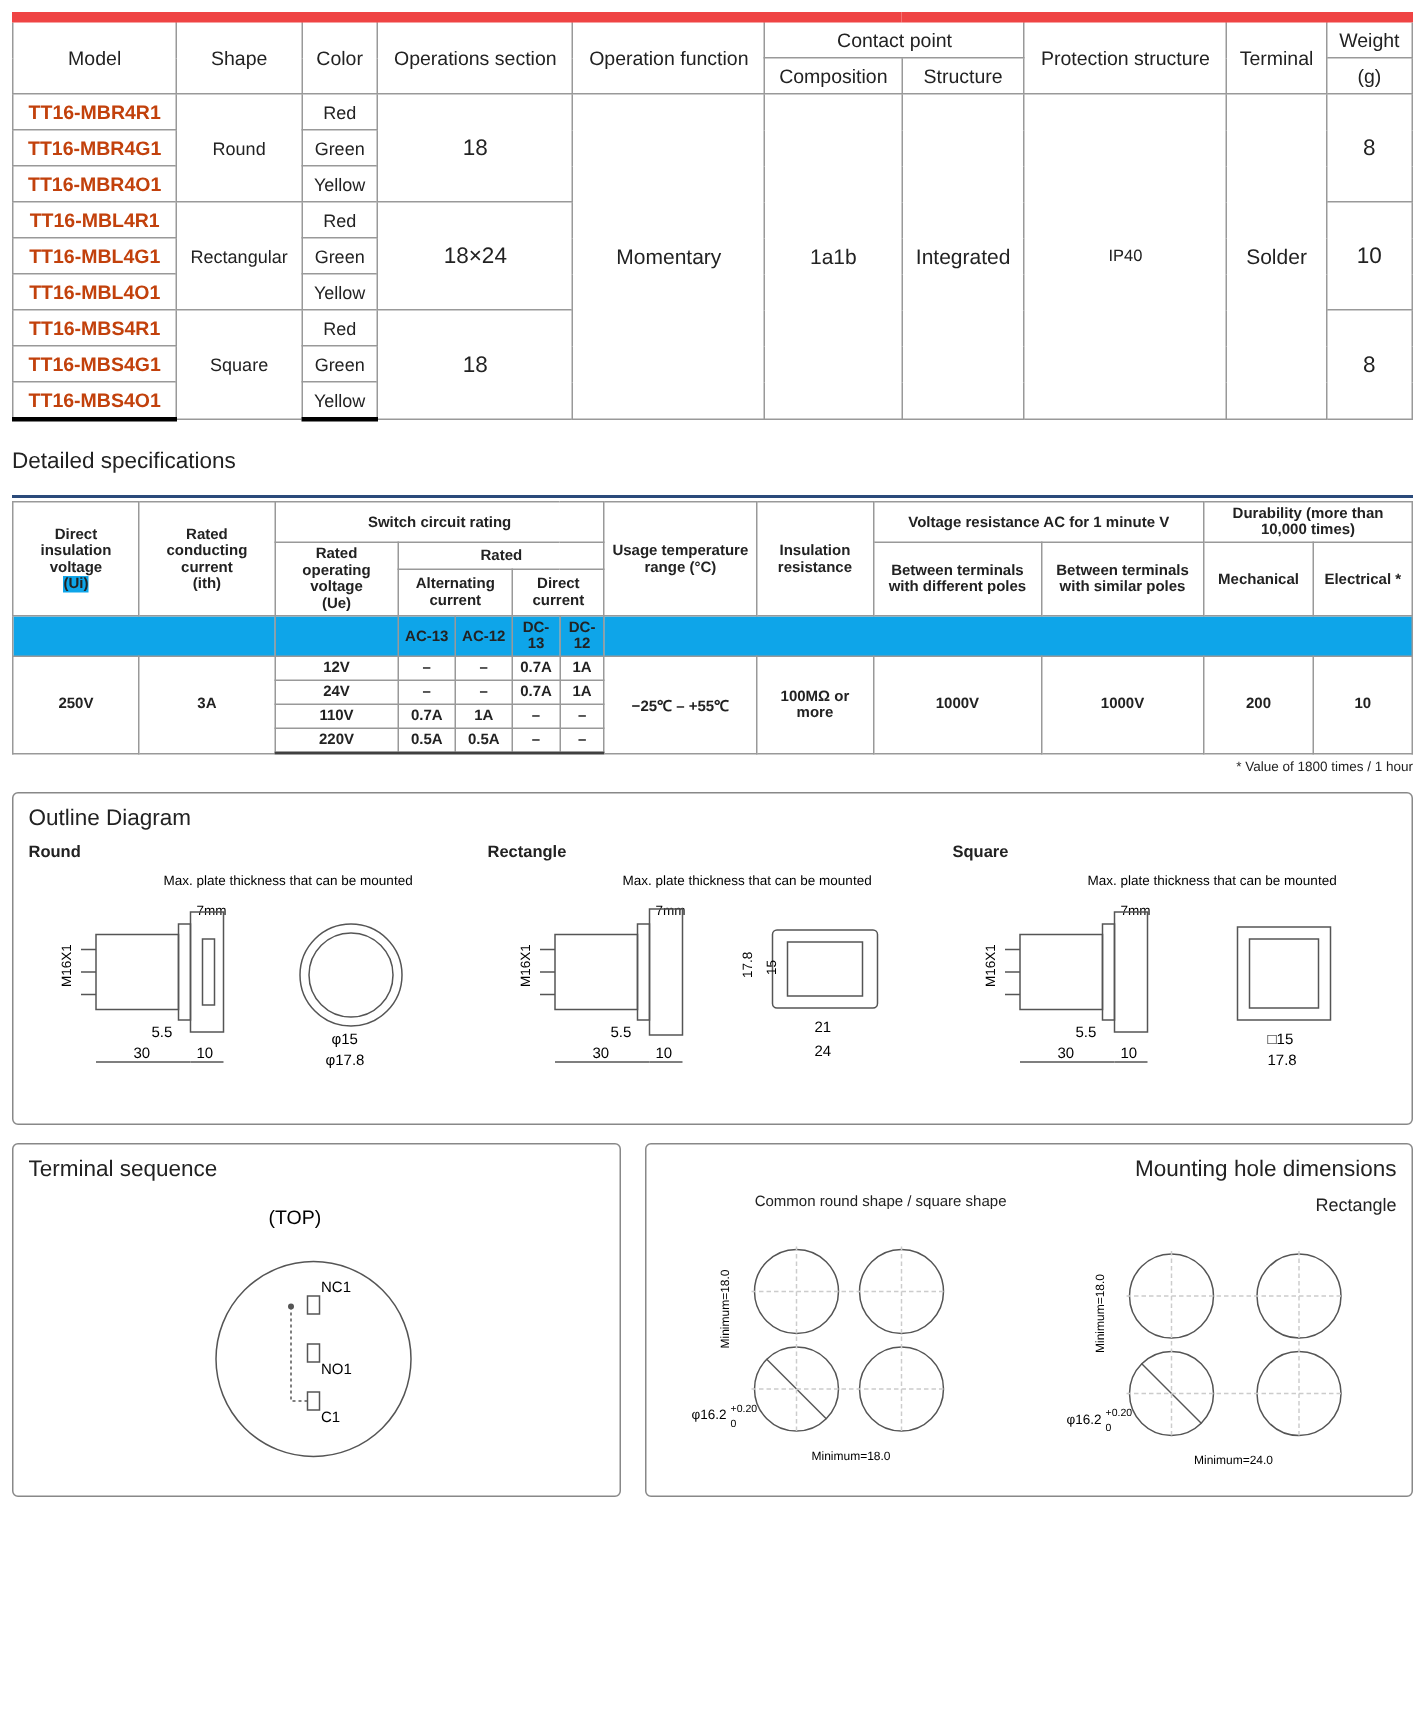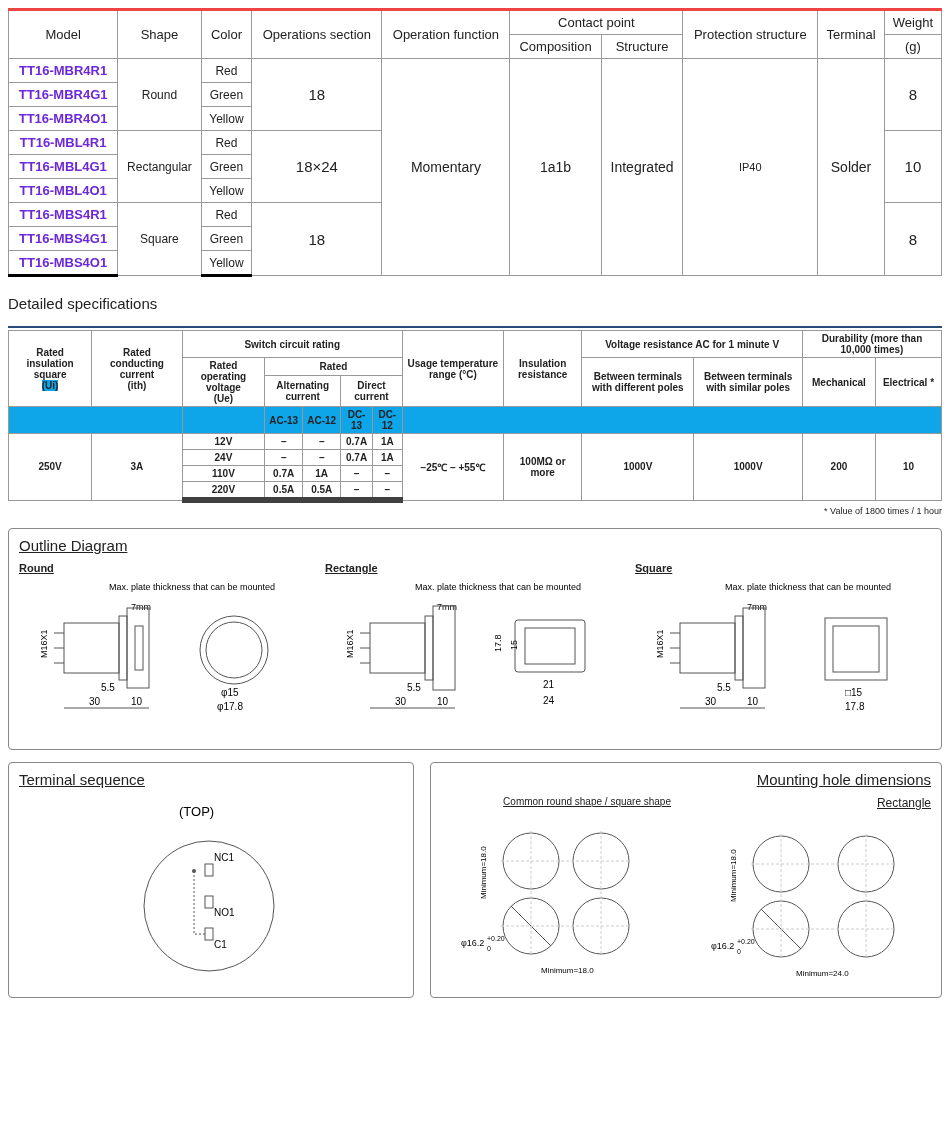--- a/index.html
+++ b/index.html
@@ -1,30 +1,30 @@
 <!DOCTYPE html>
 <html><head>
 <meta charset="utf-8">
 <style>
 body { font-family: Arial, sans-serif; font-size: 12px; color: #222; background: #fff; margin: 0; padding: 8px; width: 934px; }
 table { border-collapse: collapse; }
 .main-table { width: 100%; }
 .main-table th, .main-table td { border: 1px solid #999; padding: 4px 6px; text-align: center; vertical-align: middle; }
 .main-table th { font-weight: normal; font-size: 13px; background: #fff; }
-.main-table .top-border { border-top: 3px solid #ef4444; }
+.main-table .top-border { border-top: 7px solid #ef4444; }
 .main-table tbody tr:last-child td { border-bottom: 3px solid #000; }
-.model-link { color: #6d28d9; font-weight: bold; font-size: 13px; }
+.model-link { color: #c2410c; font-weight: bold; font-size: 13px; }
 .hdr-weight { background: #e8e8e0; }
 .section-title { font-size: 15px; margin: 18px 0 2px 0; border-bottom: 2px solid #2a4a7a; padding-bottom: 14px; }
 .spec-table { width: 100%; font-size: 10px; }
 .spec-table th, .spec-table td { border: 1px solid #999; padding: 2px 3px; text-align: center; vertical-align: middle; font-weight: bold; }
 .spec-table .grp { background: #0ea5e9; }
-.spec-table tbody tr:last-child td { border-bottom: 6px solid #404040; }
+.spec-table tbody tr:last-child td { border-bottom: 2px solid #404040; }
 .footnote { font-size: 9px; text-align: right; margin-top: 3px; }
-.panel { border: 1px solid #888; border-radius: 4px; padding: 8px 10px; margin-top: 12px; text-decoration: underline; }
+.panel { border: 1px solid #888; border-radius: 4px; padding: 8px 10px; margin-top: 12px; }
 .panel-title { font-size: 15px; margin: 0 0 8px 0; }
 .outline-row { display: flex; gap: 10px; }
 .outline-col { flex: 1; }
 .shape-label { font-size: 11px; font-weight: bold; margin-bottom: 4px; }
 .note-txt { font-size: 9px; line-height: 1.1; }
 .bottom-row { display: flex; gap: 16px; margin-top: 12px; }
 .bottom-row .panel { margin-top: 0; }
 .term-panel { width: 400px; }
 .mount-panel { flex: 1; text-align: right; }
 svg text { font-family: Arial, sans-serif; }
@@ -102,21 +102,21 @@
         <td><span class="model-link">TT16-MBS4O1</span></td>
         <td>Yellow</td>
       </tr>
 </tbody>
 </table>
 
 <div class="section-title">Detailed specifications</div>
 <table class="spec-table">
 <thead>
 <tr>
-  <th rowspan="3"><span>Rated insulation square</span><br><span class="grp">(Ui)</span></th>
+  <th rowspan="3"><span>Direct insulation voltage</span><br><span class="grp">(Ui)</span></th>
   <th rowspan="3"><span>Rated conducting current</span><br><span>(ith)</span></th>
   <th colspan="5">Switch circuit rating</th>
   <th rowspan="3">Usage temperature range (°C)</th>
   <th rowspan="3">Insulation resistance</th>
   <th colspan="2">Voltage resistance AC for 1 minute V</th>
   <th colspan="2">Durability (more than 10,000 times)</th>
 </tr>
 <tr>
   <th rowspan="2"><span>Rated operating voltage</span><br><span>(Ue)</span></th>
   <th colspan="4">Rated</th>

